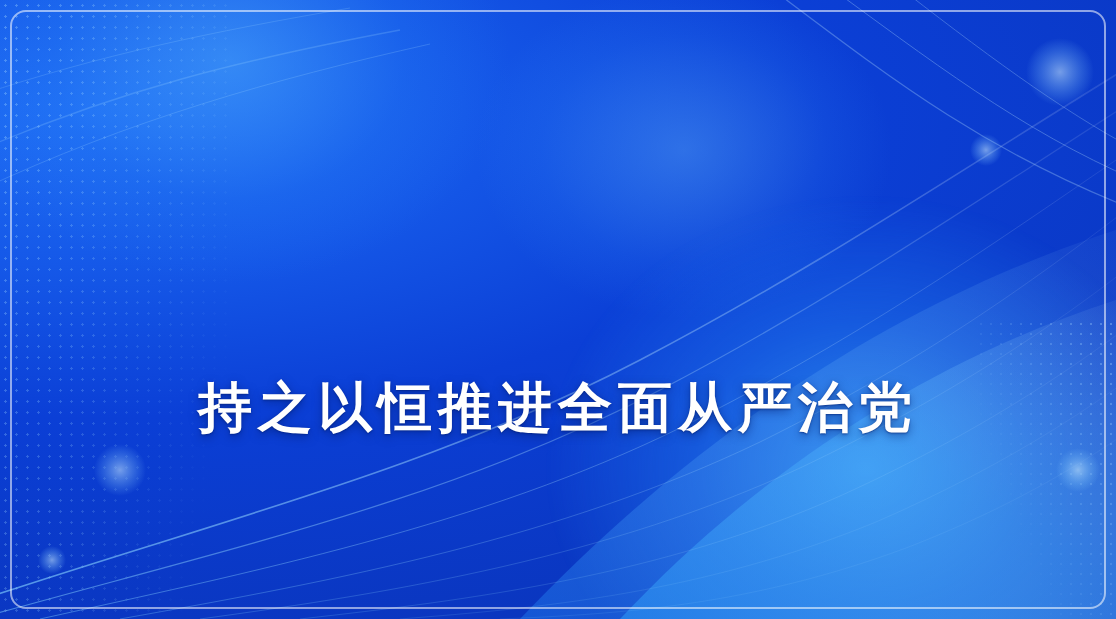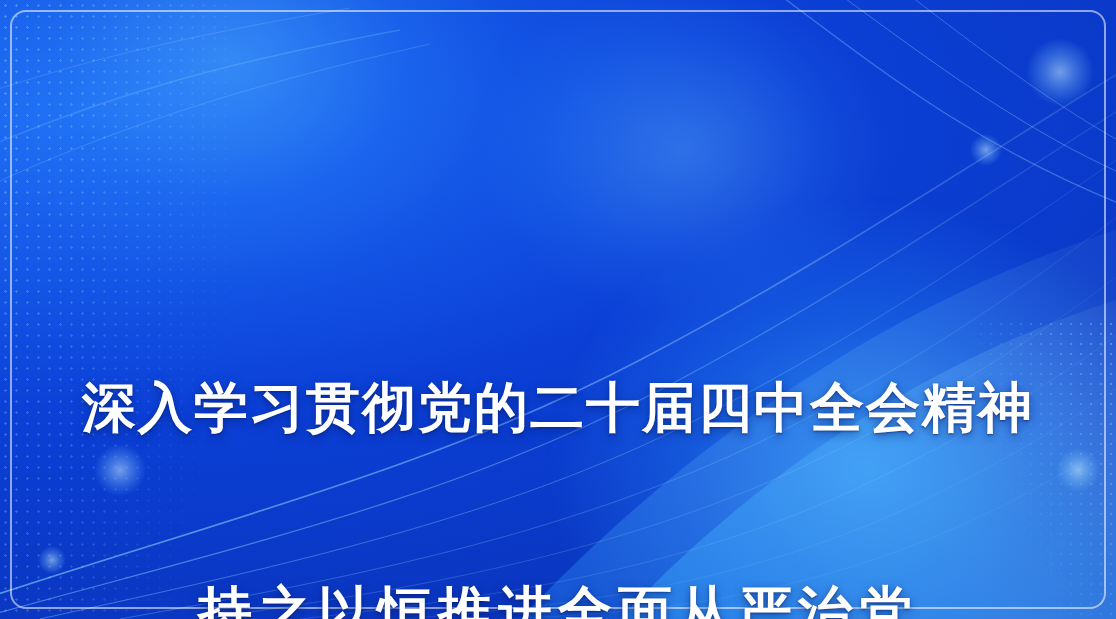--- a/index.html
+++ b/index.html
@@ -172,17 +172,16 @@
     <circle cx="52" cy="560" r="14" fill="url(#bubble)"></circle>
     <circle cx="1078" cy="470" r="22" fill="url(#bubble)"></circle>
   </svg>
 
   <div class="dots"></div>
   <div class="dots-right"></div>
 
   <div class="frame"></div>
 
   <div class="headline">
-    <span class="line1">深入学习贯彻党的二十届四中全会精神</span>
     <span class="line2">持之以恒推进全面从严治党</span>
   </div>
 
 </div>
 
 </body></html>

